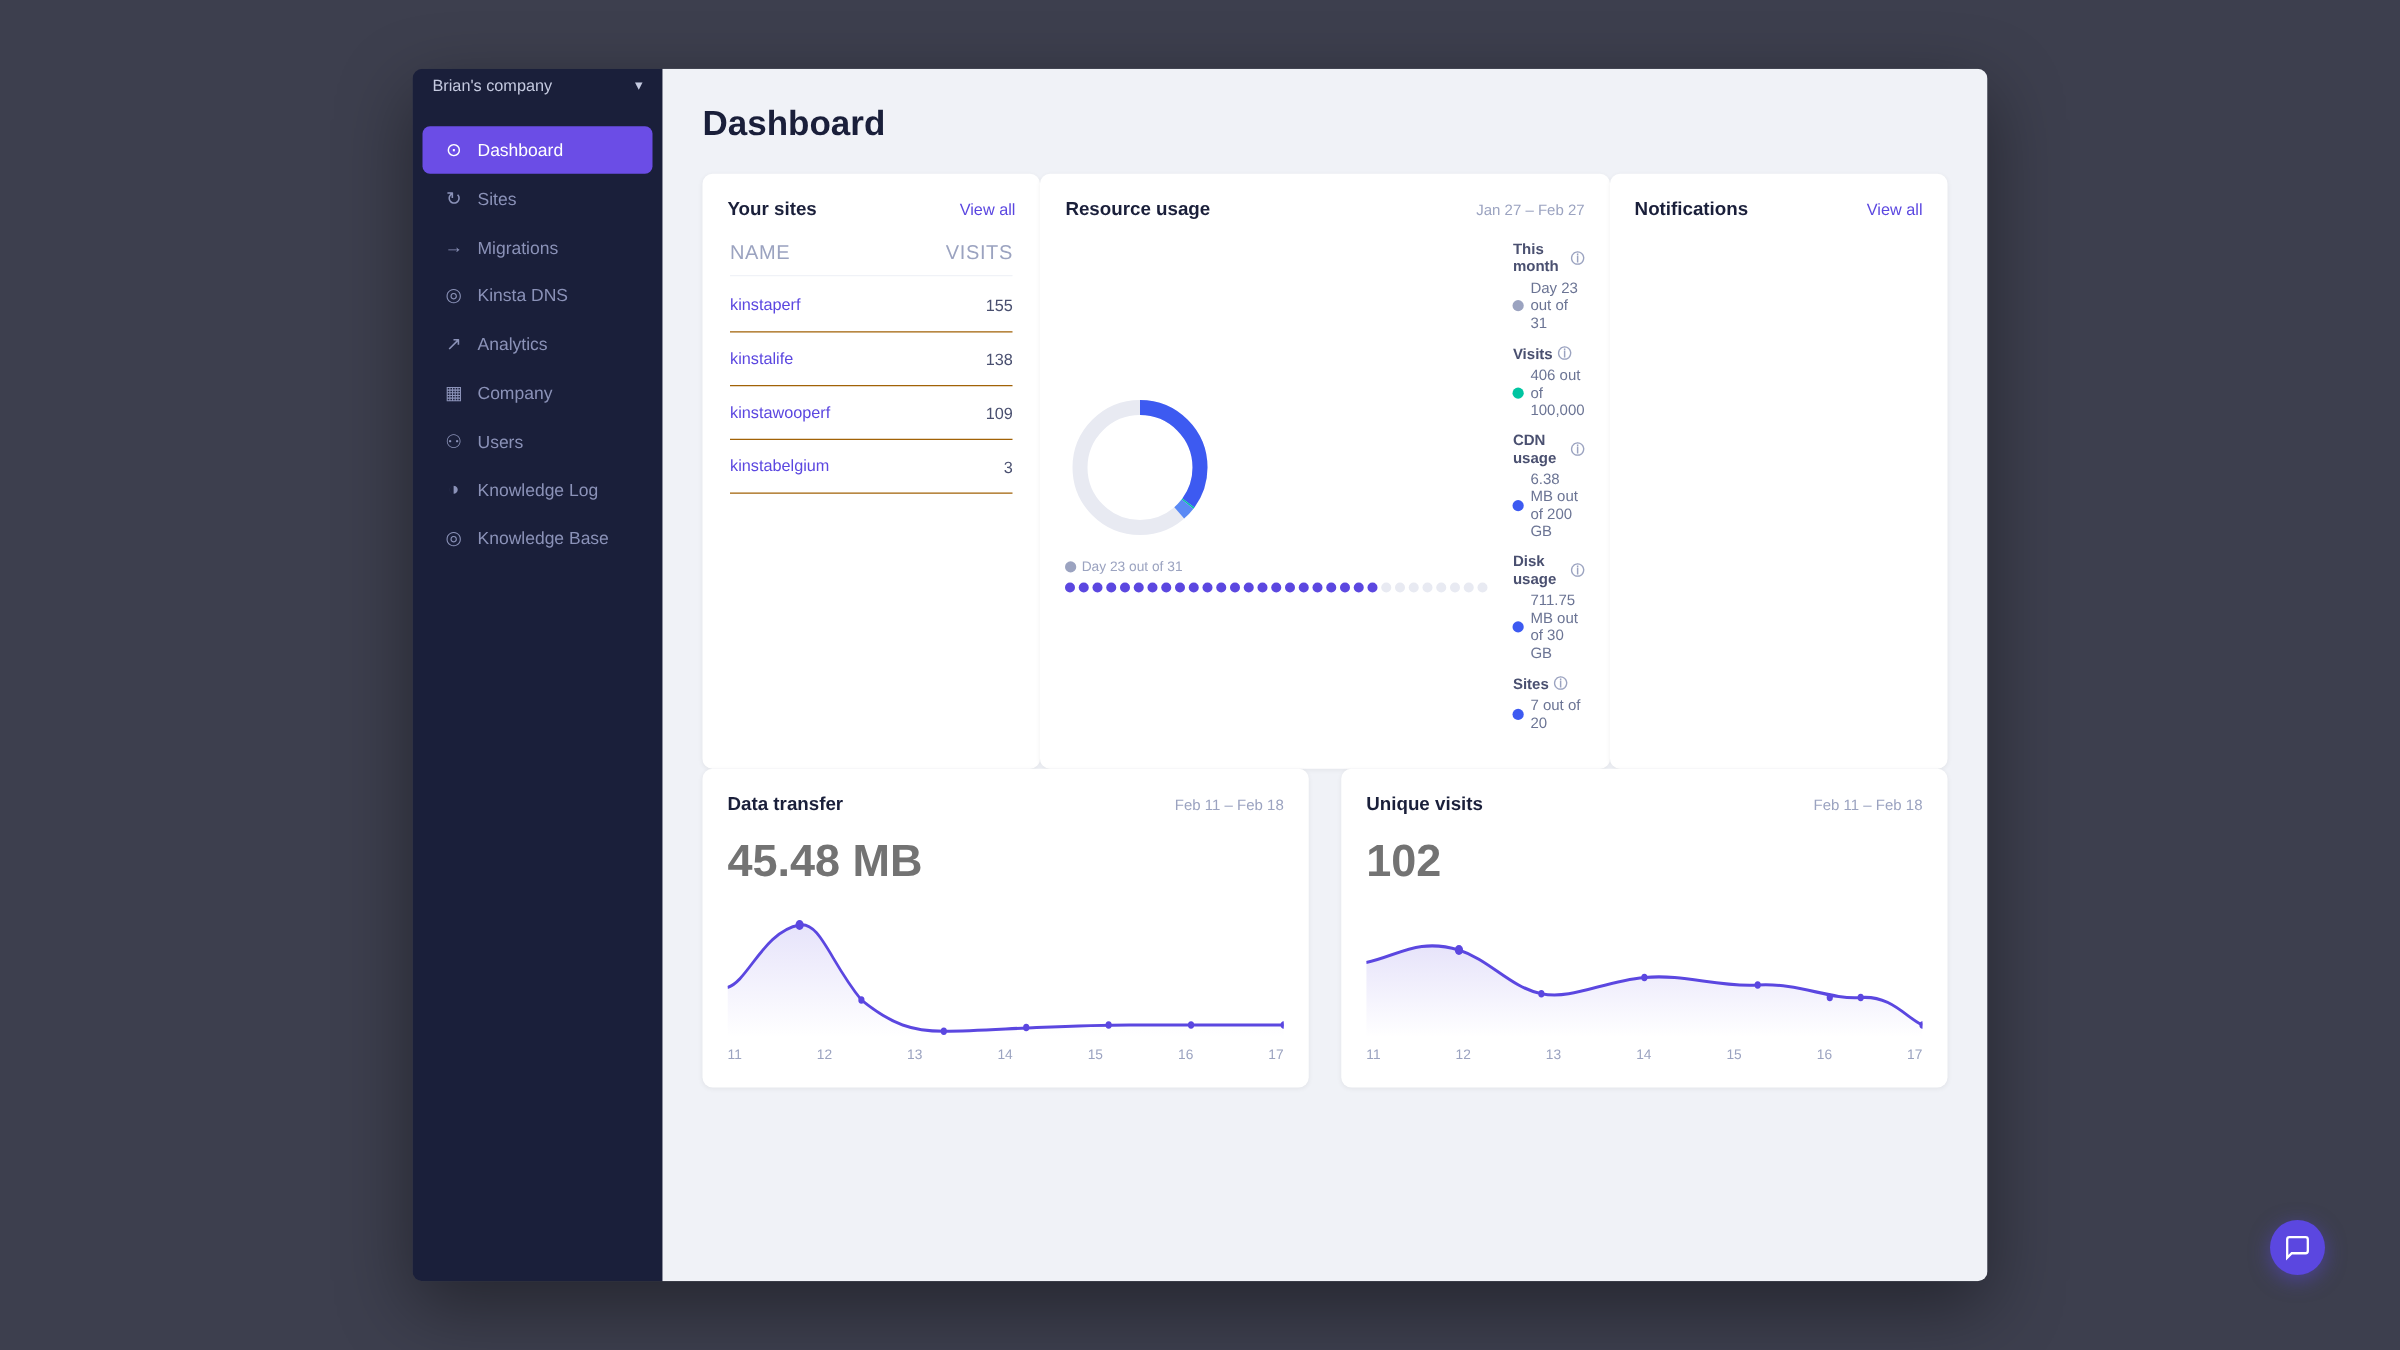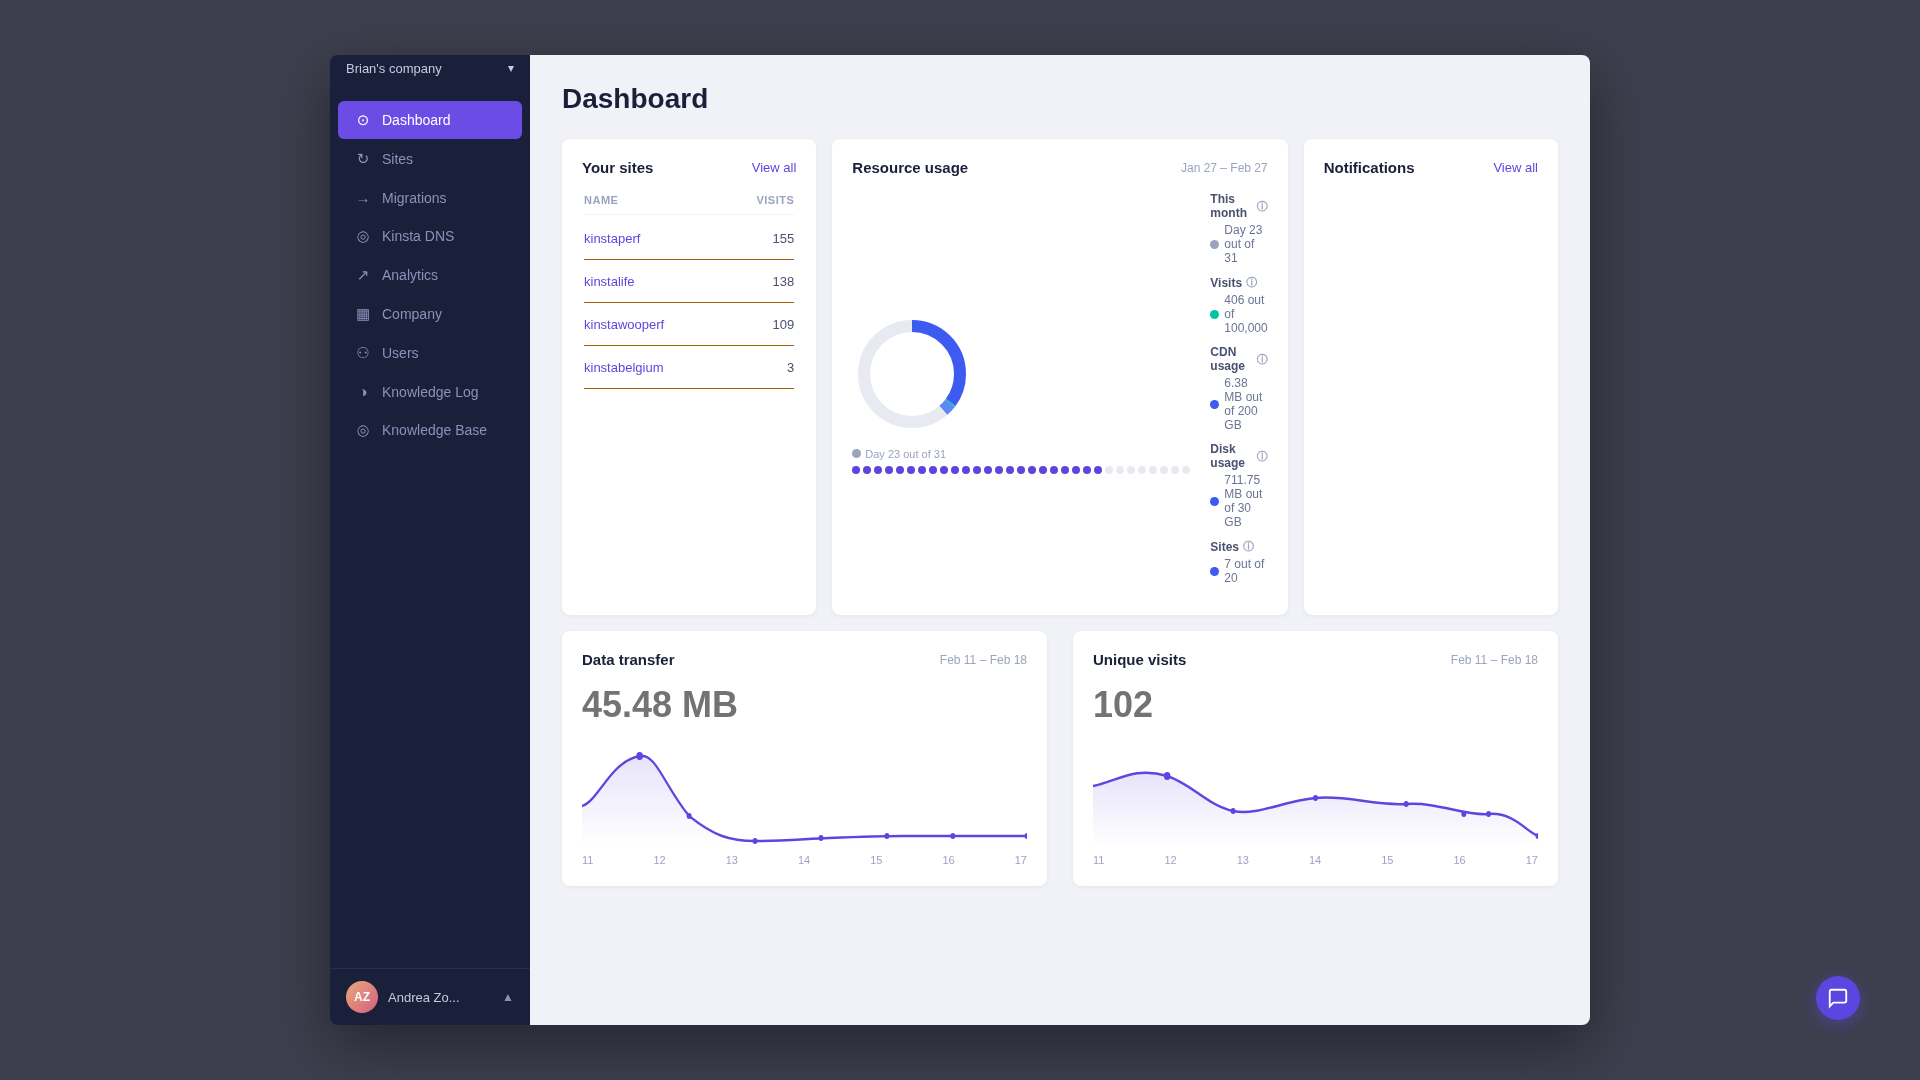--- a/index.html
+++ b/index.html
@@ -106,22 +106,20 @@
     }
     .page-title {
       font-size: 28px;
       font-weight: 700;
       color: #1a1f3a;
       margin-bottom: 24px;
     }
     .dashboard-grid-top {
       display: grid;
       grid-template-columns: 1fr 1.4fr 1fr;
-      gap: 16px;
-      margin-bottom: 16px;
     }
     .card {
       background: #fff;
       border-radius: 8px;
       padding: 20px;
       box-shadow: 0 1px 4px rgba(0,0,0,0.06);
     }
     .card-header {
       display: flex;
       align-items: center;
@@ -132,21 +130,21 @@
     .card-subtitle { font-size: 12px; color: #9ba3c0; }
     .view-all-link { color: #5b47e0; font-size: 13px; font-weight: 500; cursor: pointer; }
     
     .sites-table { width: 100%; }
     .sites-table-header {
       display: flex;
       justify-content: space-between;
       padding: 0 0 8px;
       border-bottom: 1px solid #f0f2f7;
     }
-    .th { font-size: 11px; color: #9ba3c0; font-weight: 700; letter-spacing: 0.5px; text-transform: uppercase; }
+    .th { font-size: 16px; color: #9ba3c0; font-weight: 400; letter-spacing: 0.5px; text-transform: uppercase; }
     .site-row {
       display: flex;
       justify-content: space-between;
       align-items: center;
       padding: 12px 0;
       border-bottom: 1px solid #a16207;
     }
     .site-link { color: #5b47e0; font-size: 13px; font-weight: 500; text-decoration: none; cursor: pointer; }
     .site-visits { font-size: 13px; color: #4a5070; }
     
@@ -269,25 +267,20 @@
       </div>
       <div class="nav-item">
         <span class="nav-icon">◑</span>
         <span>Knowledge Log</span>
       </div>
       <div class="nav-item">
         <span class="nav-icon">◎</span>
         <span>Knowledge Base</span>
       </div>
     </nav>
-    <div class="sidebar-footer">
-      <div class="avatar">AZ</div>
-      <span class="user-name">Andrea Zo...</span>
-      <span class="expand-icon">▲</span>
-    </div>
   </aside>
 
   <main class="main">
     <h1 class="page-title">Dashboard</h1>
 
     <div class="dashboard-grid-top">
 
       <div class="card">
         <div class="card-header">
           <span class="card-title">Your sites</span>

